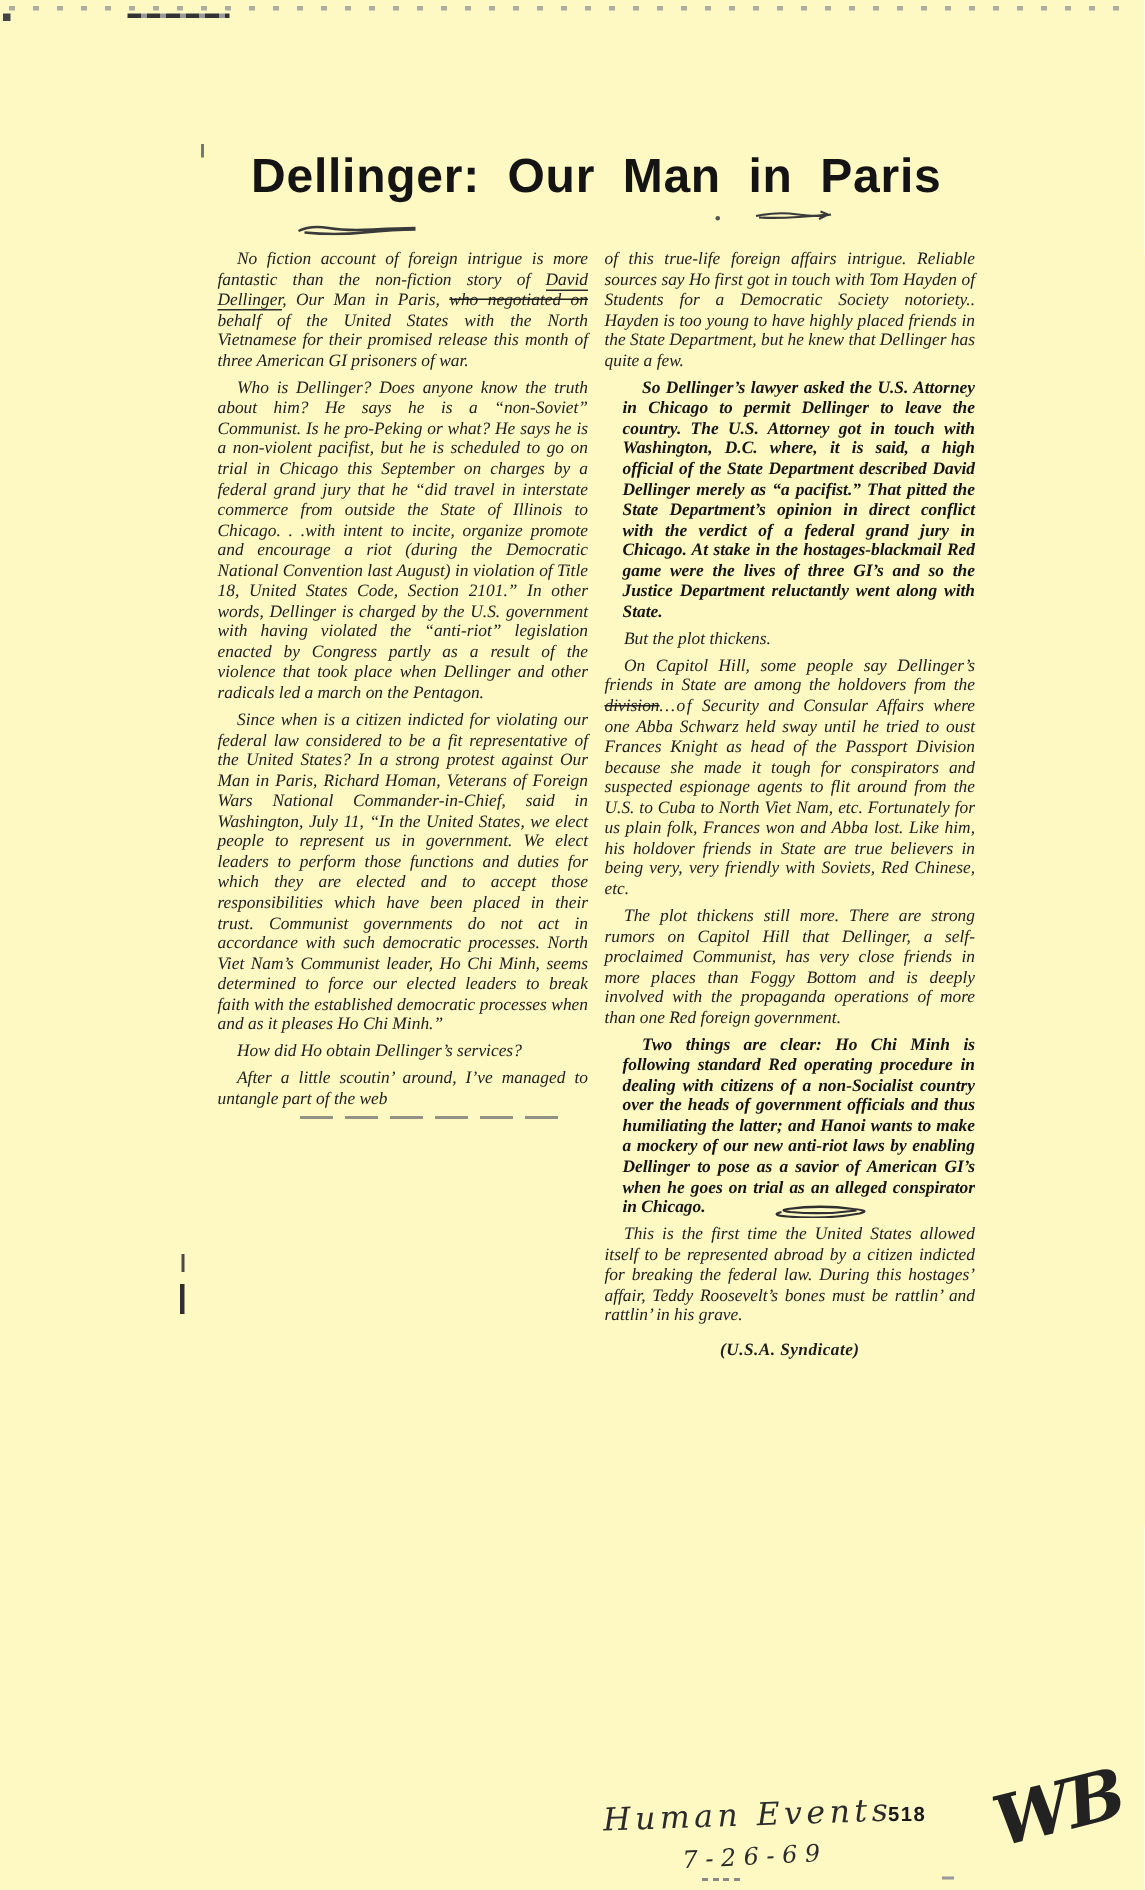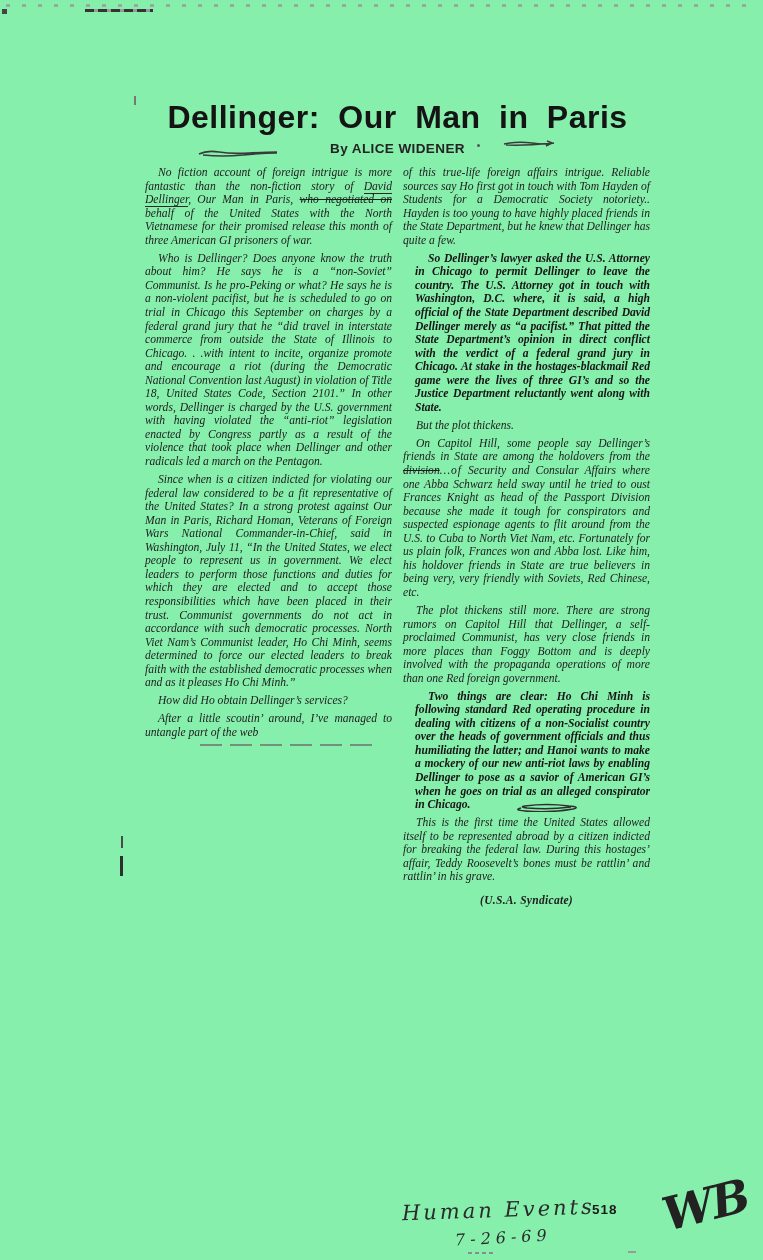--- a/index.html
+++ b/index.html
@@ -1,20 +1,20 @@
 <!DOCTYPE html>
 <html><head>
 <meta charset="utf-8">
 <style>
   html,body{margin:0;padding:0;}
   body{background:#ffffff;}
   .page{
     position:relative;
     width:763px;height:1260px;
-    background:#86efac;
+    background:#fef9c3;
     overflow:hidden;
     font-family:"Liberation Serif", serif;
     color:#1b1b1b;
   }
   
   .top-dotted{
     position:absolute;top:4px;left:6px;right:6px;height:3px;
     background:repeating-linear-gradient(90deg,#9a9a9a 0 4px,transparent 4px 16px);
     opacity:.8;
   }
@@ -102,21 +102,20 @@
 
 <div class="page">
 
   <div class="top-dotted"></div>
   <div class="top-corner-mark"></div>
   <div class="top-smudge"></div>
   <div class="margin-tick-3"></div>
 
   <div class="header">
     <h1 class="title">Dellinger: Our Man in Paris</h1>
-    <div class="byline">By ALICE WIDENER</div>
     <span class="squiggle sq-under-title">
       <svg width="82" height="8" viewBox="0 0 82 8">
           <path d="M2 5 q8 -4 20 -2 t30 1 t28 -1 M6 6 q20 2 40 0 t34 -2" fill="none" stroke="#3a3a3a" stroke-width="1.6"></path>
         </svg>
     </span>
     <span class="byline-dot"></span>
     <span class="squiggle sq-after-byline">
       <svg width="52" height="7" viewBox="0 0 52 7">
           <path d="M1 4 q14 -3 28 -1 t22 0 M3 5 q18 1 46 -2 l-5 -2 m5 2 l-6 3" fill="none" stroke="#3a3a3a" stroke-width="1.4"></path>
         </svg>

